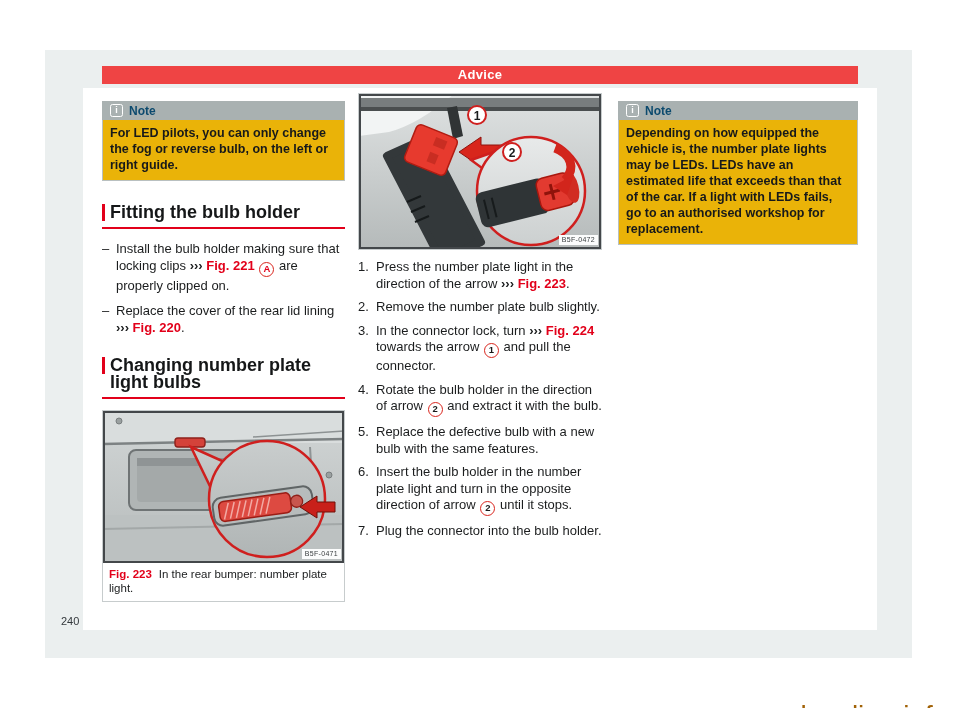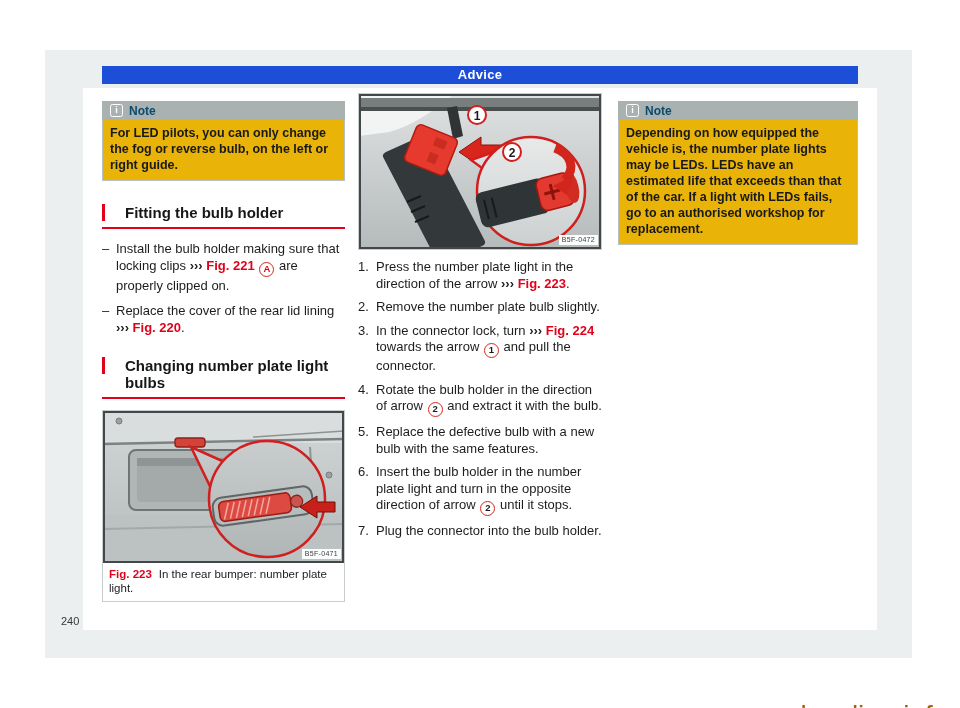--- a/index.html
+++ b/index.html
@@ -3,41 +3,41 @@
 <meta charset="utf-8">
 <style>
   html,body { margin:0; padding:0; }
   body {
     width:960px; height:708px; position:relative; overflow:hidden;
     background:#ffffff; font-family:"Liberation Sans", sans-serif;
     -webkit-font-smoothing:antialiased;
   }
   .panel   { position:absolute; left:45px; top:50px; width:867px; height:608px; background:#ebefef; }
   .sheet   { position:absolute; left:83px; top:88px; width:794px; height:542px; background:#ffffff; }
-  .advice  { position:absolute; left:102px; top:66px; width:756px; height:18px; background:#1d4ed8;
+  .advice  { position:absolute; left:102px; top:66px; width:756px; height:18px; background:#ef4444;
              color:#ffffff; font-size:13px; font-weight:bold; text-align:center; line-height:18px; letter-spacing:.3px; }
   .pagenum { position:absolute; left:61px; top:615px; font-size:11px; font-weight:normal; color:#33383c; }
   .watermark { position:absolute; left:676px; top:668px; font-size:28px; color:#a16207;margin-top:32px; }
 
   .col { position:absolute; }
   .col1 { left:102px; top:101px; width:243px; }
   .col2 { left:358px; top:93px;  width:244px; }
   .col3 { left:618px; top:101px; width:240px; }
 
   
   .note-h { background:#a9b1b1; height:19px; display:flex; align-items:center; gap:6px; padding:0 8px; }
   .note-icon { width:11px; height:11px; border:1px solid #fff; border-radius:2.5px; color:#fff;
                font-size:9px; font-weight:bold; text-align:center; line-height:11px; flex:none; }
   .note-title { color:#0c4a6e; font-size:12px; font-weight:bold; }
   .note-body { background:#eab308; border:1px solid #b9c0c0; border-top:0;
                padding:5px 7px 7px 7px; font-size:12.5px; font-weight:bold; line-height:16px; color:#17191a; }
 
   
-  .sec-title { margin-top:23px; font-size:15px; font-weight:bold; color:#151718;
-               border-bottom:2px solid #e2001a; padding:0 0 6px 23px; position:relative; line-height:17px; }
+  .sec-title { margin-top:23px; font-size:18px; font-weight:bold; color:#151718;
+               border-bottom:2px solid #e2001a; padding:0 0 6px 8px; position:relative; line-height:17px; }
   .sec-title::before { content:""; position:absolute; left:0; top:0; width:2.5px; height:17px; background:#e2001a; }
   .sec-title.second { margin-top:21px; }
 
   
   .dash-list { margin-top:11px; }
   .ditem { display:flex; margin-bottom:8px; font-size:13px; line-height:17px; color:#1b1d1e; }
   .dash  { width:14px; flex:none; }
   .dtext { flex:1; }
   .steps-intro { margin-top:13px; font-size:13px; color:#1b1d1e; }
   .steps { margin-top:9px; }

